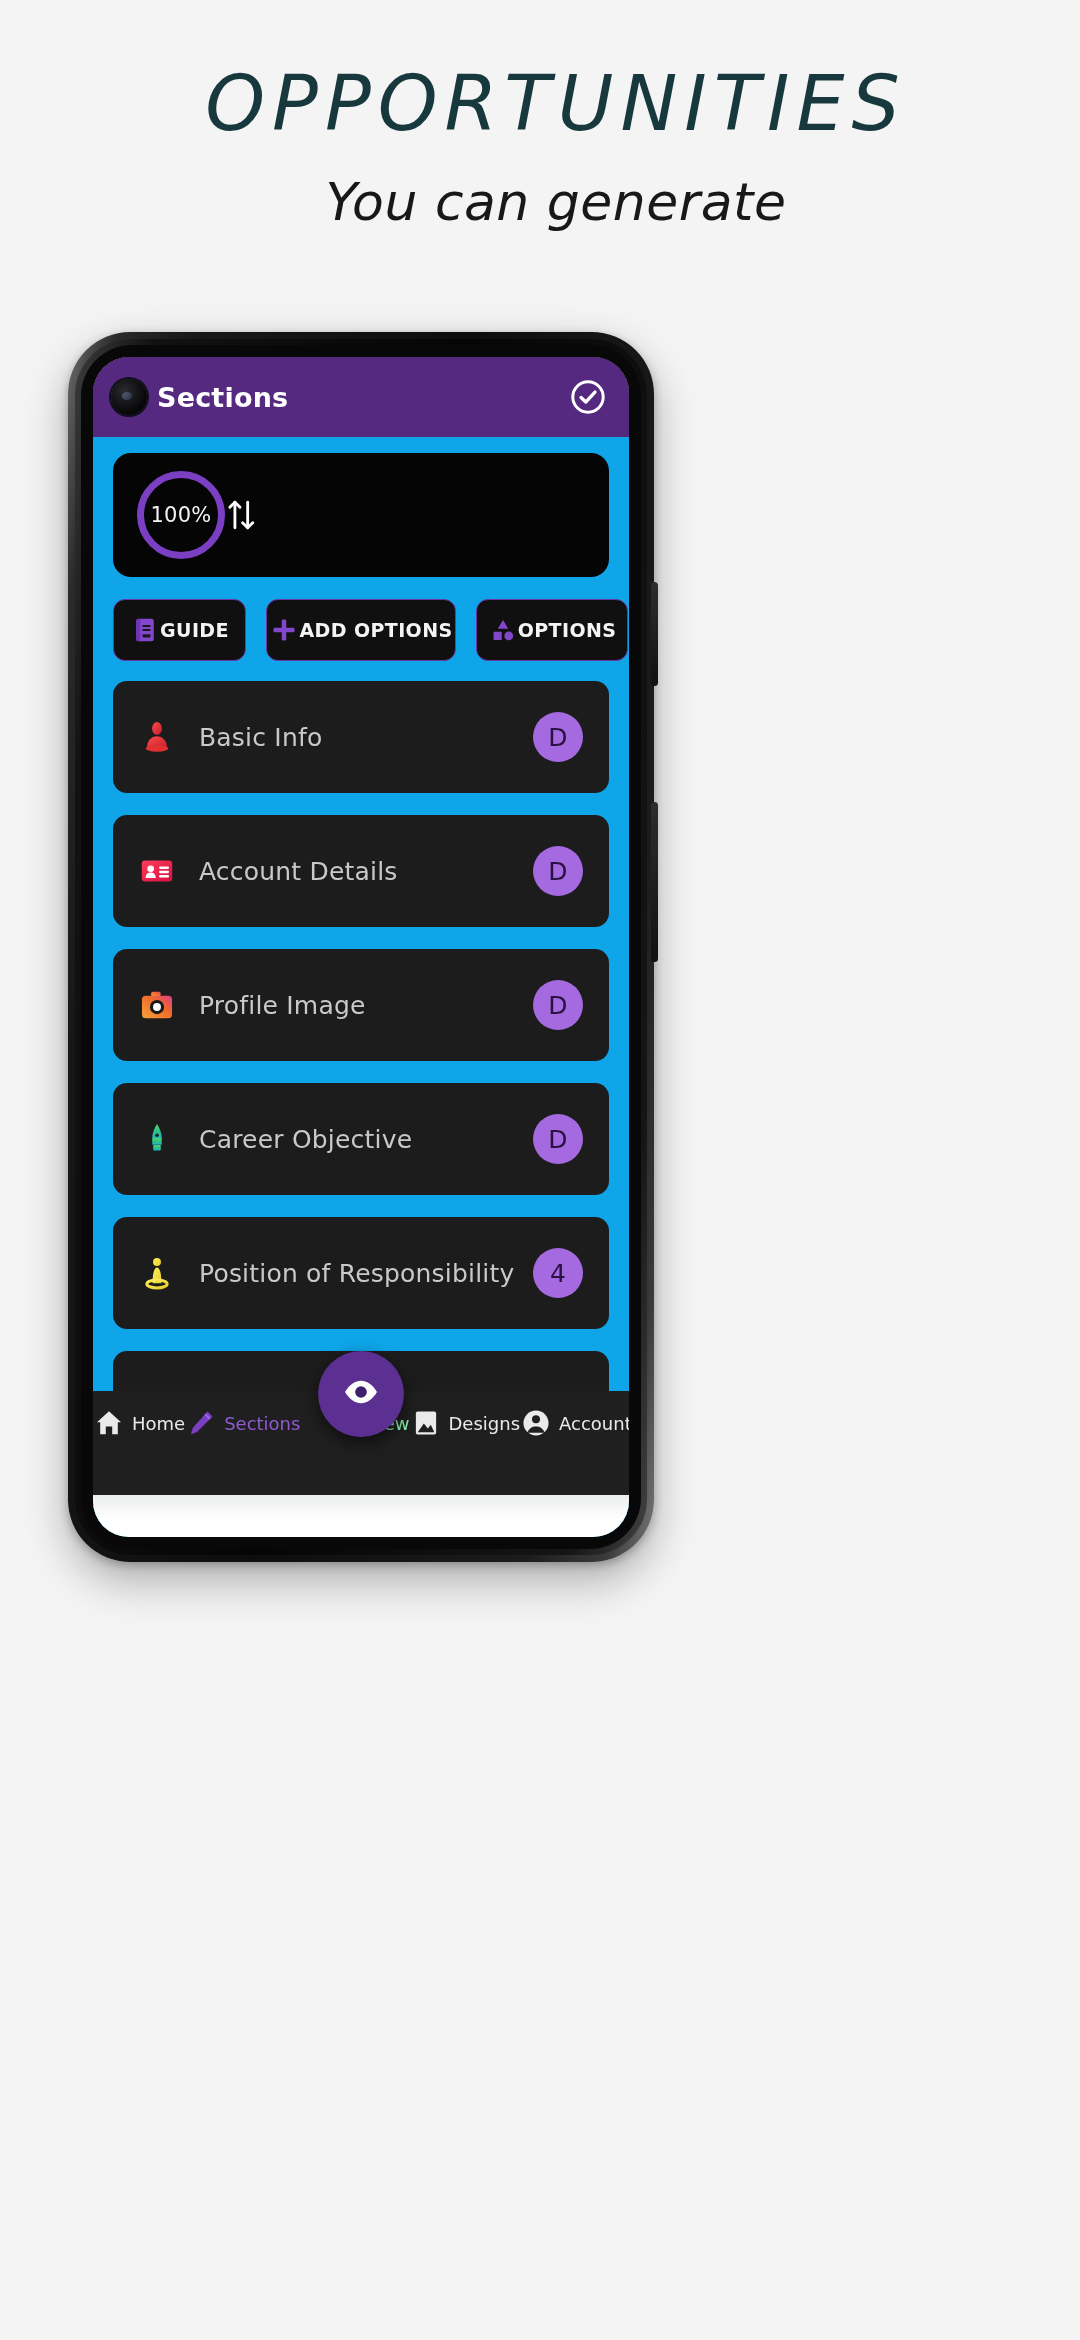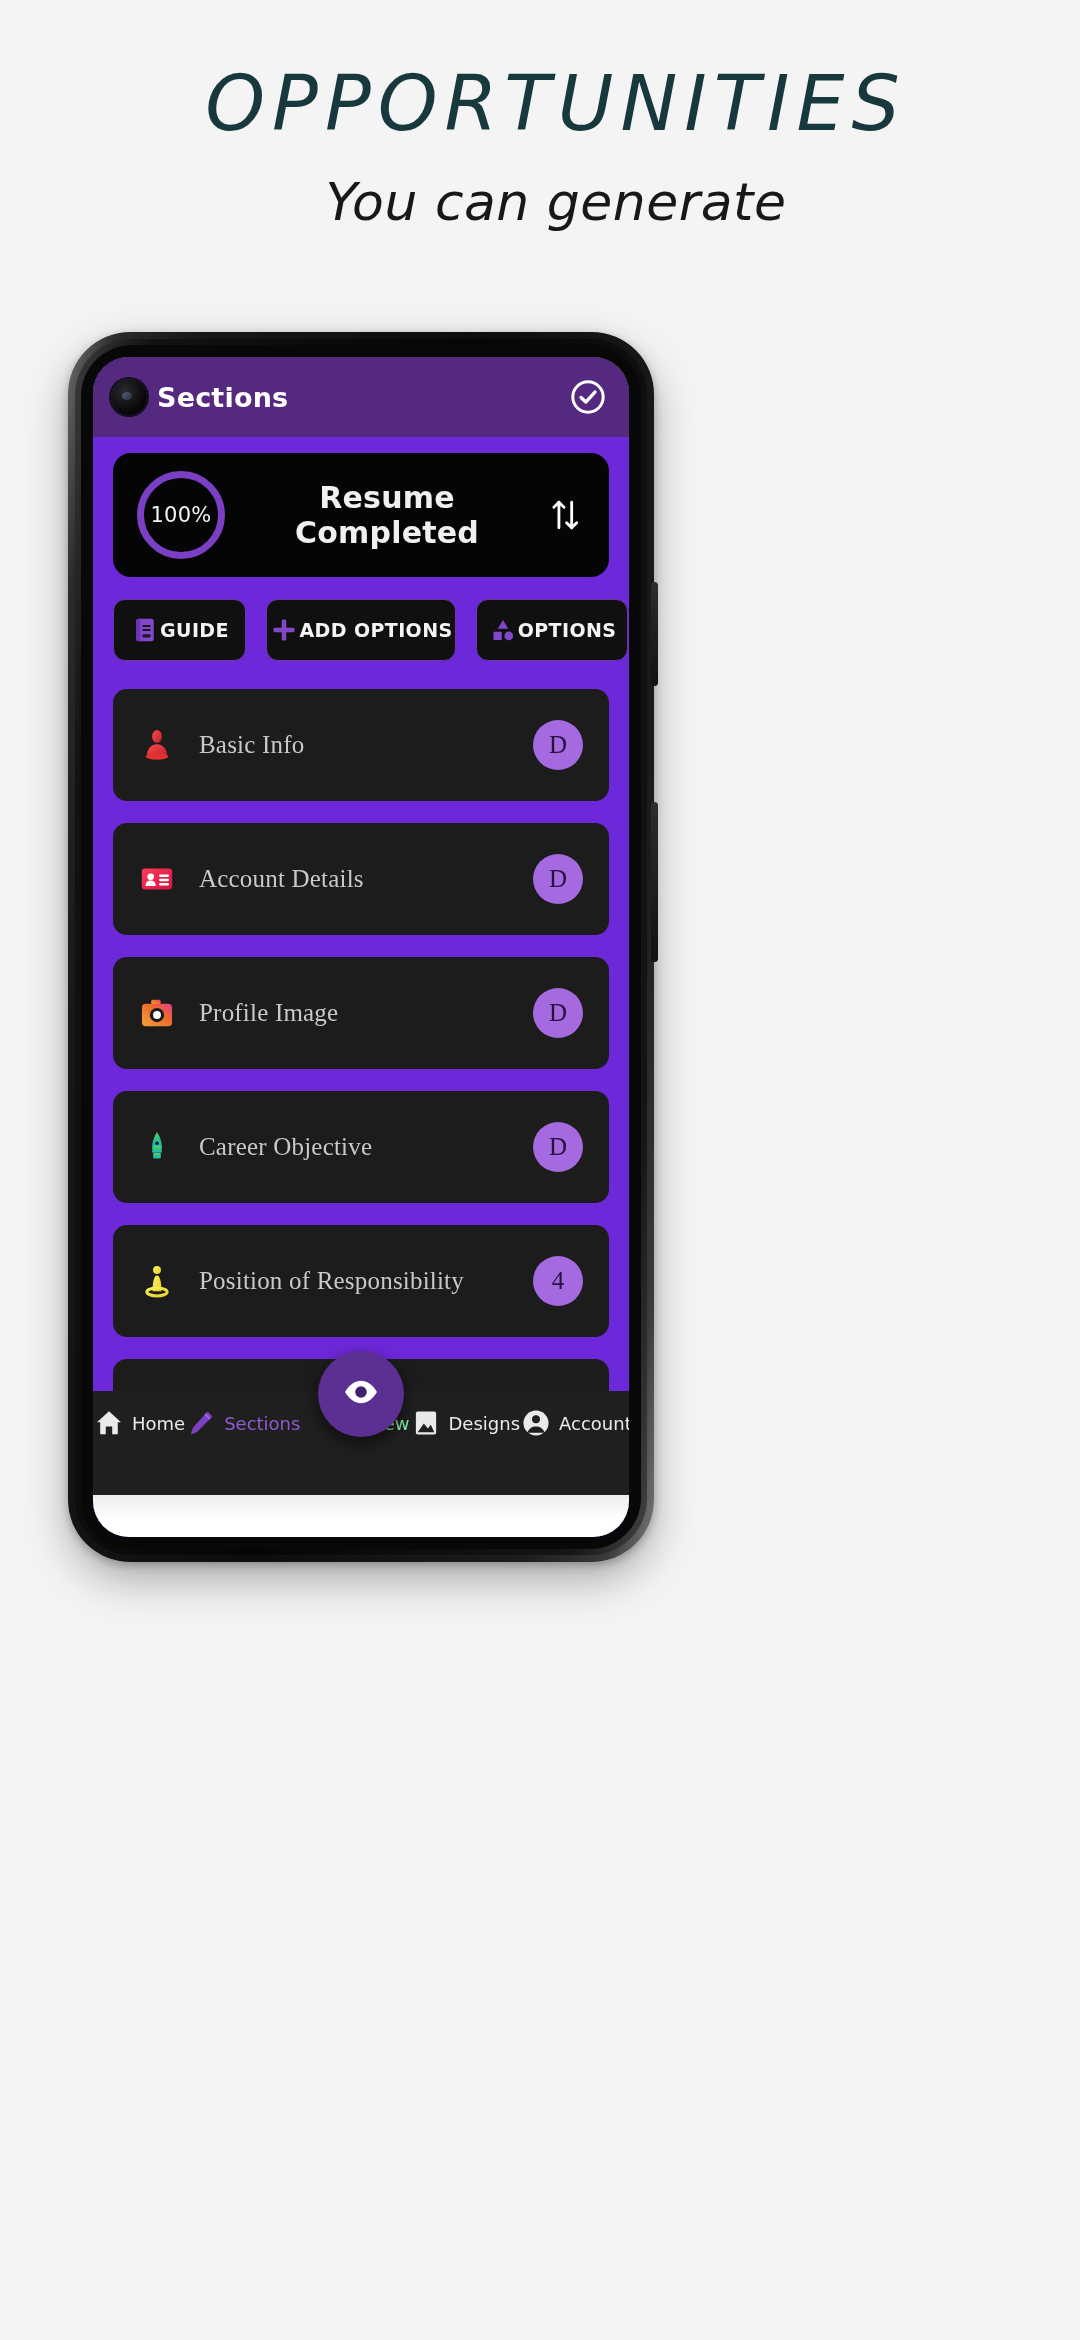--- a/index.html
+++ b/index.html
@@ -139,21 +139,21 @@
     font-weight: 600;
     margin-left: 10px;
     letter-spacing: .2px;
   }
   .appbar-spacer { flex: 1; }
   .check-icon { width: 38px; height: 38px; flex: none; }
 
   
   .body {
     flex: 1;
-    background: #6d28d9;
+    background: #0ea5e9;
     padding: 16px 20px 0 20px;
     overflow: hidden;
     position: relative;
   }
 
   
   .progress-card {
     background: #050505;
     border-radius: 18px;
     height: 124px;
@@ -209,21 +209,21 @@
     font-weight: 700;
     letter-spacing: .4px;
     white-space: nowrap;
   }
   .ab-guide   { flex: 0 0 auto; width: 133px; }
   .ab-add     { flex: 0 0 auto; width: 190px; }
   .ab-options { flex: 0 0 auto; width: 152px; }
   .a-ico { width: 30px; height: 30px; flex: none; }
 
   
-  .sec-list { margin-top: 28px; font-family: Liberation Serif, serif; }
+  .sec-list { margin-top: 20px; }
   .sec-row {
     background: #1c1c1c;
     border-radius: 14px;
     height: 112px;
     display: flex;
     align-items: center;
     padding: 0 26px 0 24px;
     margin-bottom: 22px;
   }
   .sec-ico {
@@ -331,21 +331,20 @@
           </svg>
         </span>
       </div>
 
       <div class="body">
 
         <div class="progress-card">
           <div class="ring">
             <span class="ring-label">100%</span>
           </div>
-          <div class="progress-text">Resume Completed</div>
           <span class="sort-icon">
             <svg viewBox="0 0 24 26" width="34" height="38">
               <path d="M7 22 L7 4" stroke="#ffffff" stroke-width="2" stroke-linecap="round"></path>
               <path d="M3.4 7.6 L7 4 L10.6 7.6" fill="none" stroke="#ffffff" stroke-width="2" stroke-linecap="round" stroke-linejoin="round"></path>
               <path d="M16 4 L16 22" stroke="#ffffff" stroke-width="2" stroke-linecap="round"></path>
               <path d="M12.4 18.4 L16 22 L19.6 18.4" fill="none" stroke="#ffffff" stroke-width="2" stroke-linecap="round" stroke-linejoin="round"></path>
             </svg>
           </span>
         </div>
 

